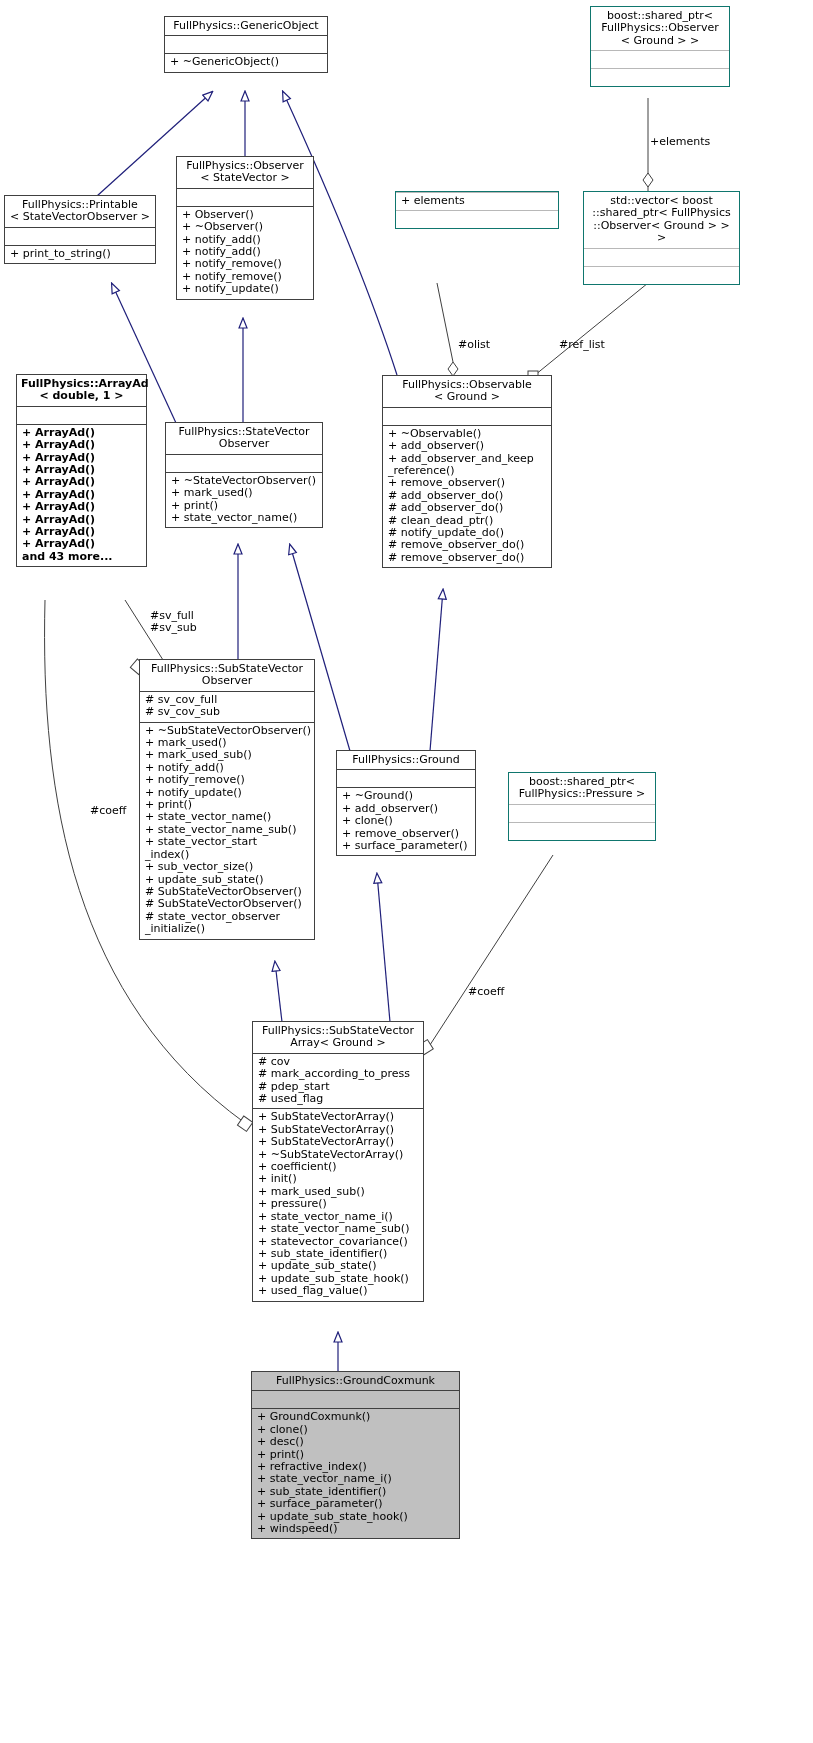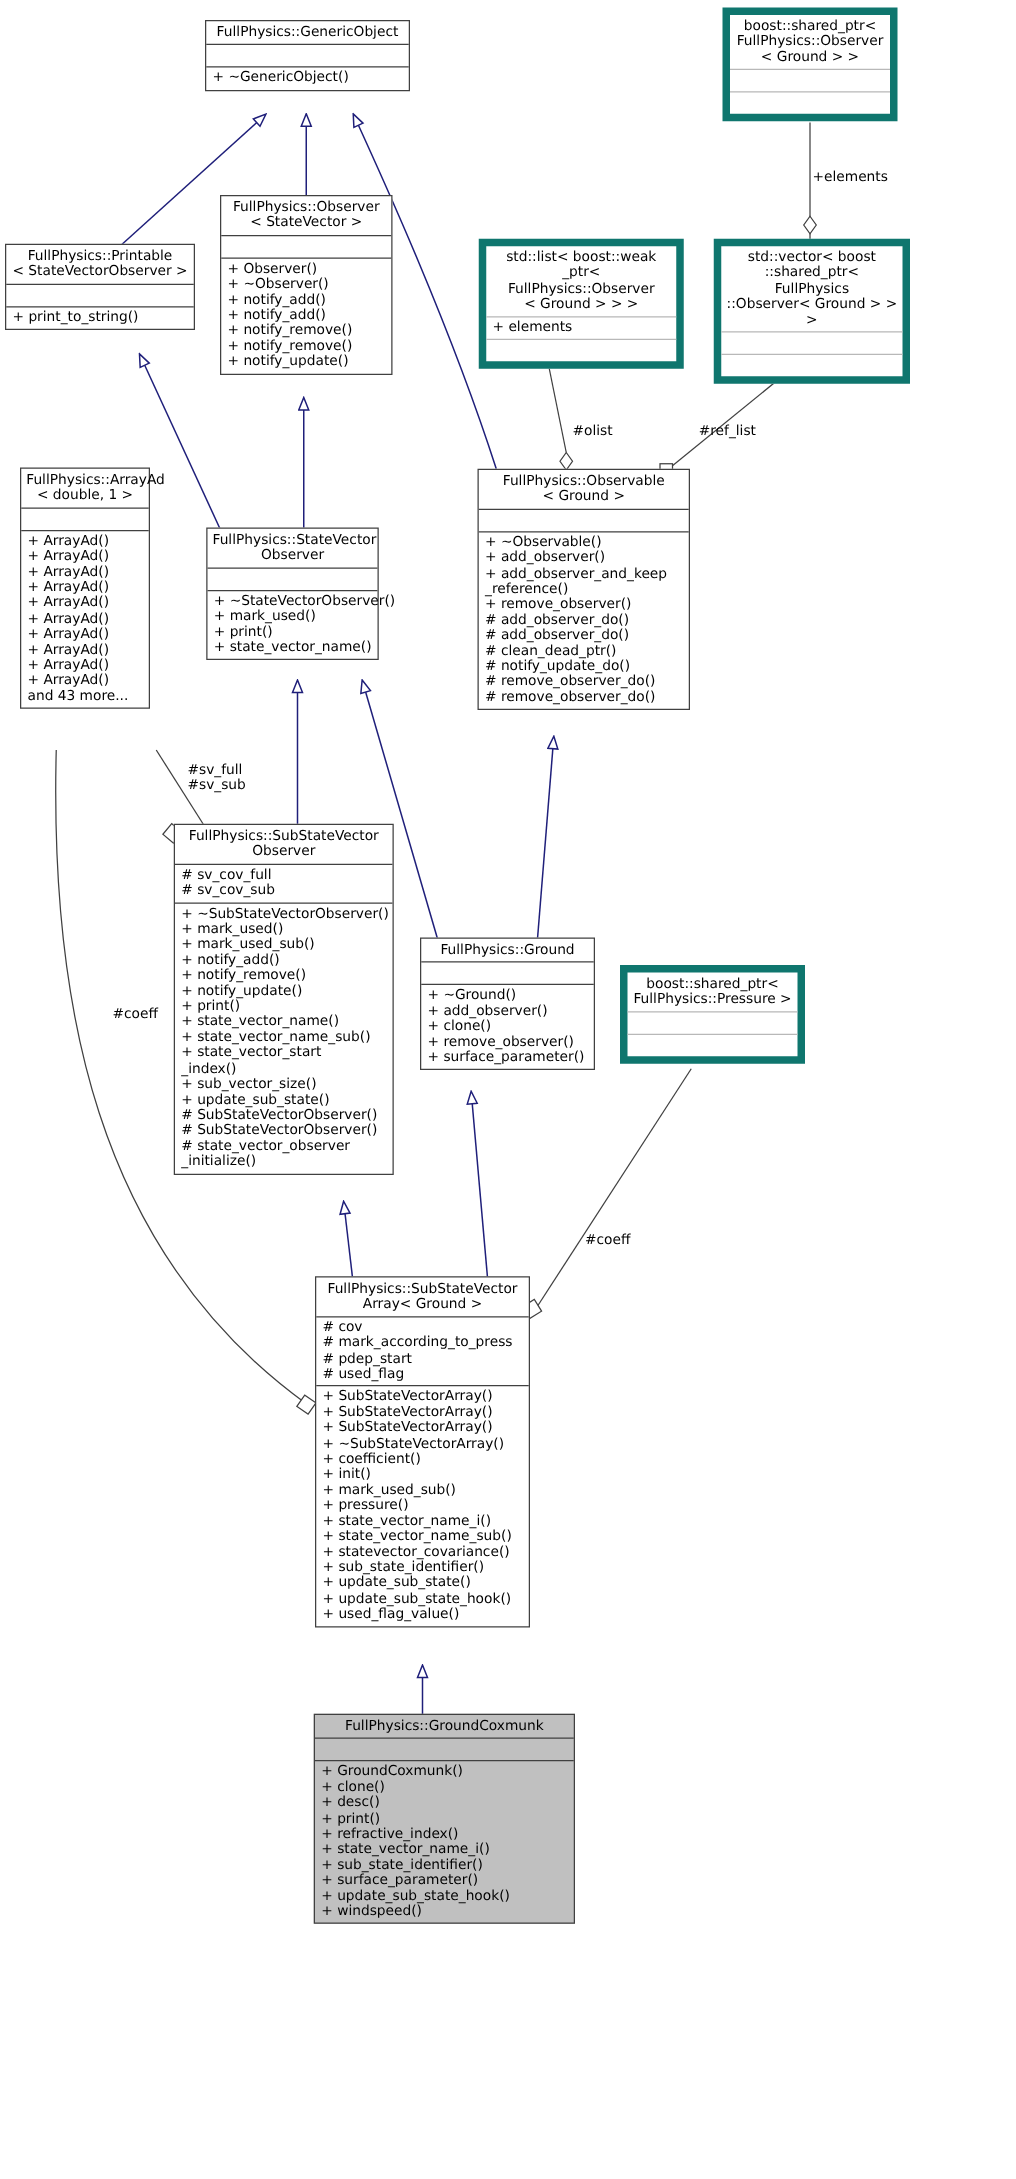--- a/index.html
+++ b/index.html
@@ -33,21 +33,22 @@
     position: absolute;
     box-sizing: border-box;
     background: #ffffff;
     border: 1px solid #404040;
     font-size: 11px;
     line-height: 12.4px;
     color: #000000;
     z-index: 5;
   }
   .node.thin {
-    border: 6px solid #0f766e;
+    border: 1px solid #0f766e;
+    margin-left: 12px;
   }
   .node.shaded {
     background: #c0c0c0;
   }
   .node .title {
     text-align: center;
     padding: 3px 4px 3px 4px;
     white-space: pre-line;
   }
   .node .sep {
@@ -180,23 +181,20 @@
       <div class="row">+ ~Observer()</div>
       <div class="row">+ notify_add()</div>
       <div class="row">+ notify_add()</div>
       <div class="row">+ notify_remove()</div>
       <div class="row">+ notify_remove()</div>
       <div class="row">+ notify_update()</div>
     </div>
   </div>
 
   <div class="node thin" style="left:383px; top:191px; width:164px;">
-    <div class="title">std::list&lt; boost::weak
-_ptr&lt; FullPhysics::Observer
-&lt; Ground &gt; &gt; &gt;</div>
     <div class="sep"></div>
     <div class="attrs">
       <div class="row">+ elements</div>
     </div>
     <div class="sep"></div>
     <div class="ops empty"></div>
   </div>
 
   <div class="node thin" style="left:571px; top:191px; width:157px;">
     <div class="title">std::vector&lt; boost
@@ -204,42 +202,42 @@
 ::Observer&lt; Ground &gt; &gt; &gt;</div>
     <div class="sep"></div>
     <div class="attrs empty"></div>
     <div class="sep"></div>
     <div class="ops empty"></div>
   </div>
 
   <div class="edge-label" style="left:458px; top:339px;">#olist</div>
   <div class="edge-label" style="left:559px; top:339px;">#ref_list</div>
 
-  <div class="node" style="left:16px; top:374px; width:104px;">
+  <div class="node" style="left:16px; top:374px; width:131px;font-weight:bold;">
     <div class="title">FullPhysics::ArrayAd
 &lt; double, 1 &gt;</div>
     <div class="sep"></div>
     <div class="attrs empty"></div>
     <div class="sep"></div>
     <div class="ops">
       <div class="row">+ ArrayAd()</div>
       <div class="row">+ ArrayAd()</div>
       <div class="row">+ ArrayAd()</div>
       <div class="row">+ ArrayAd()</div>
       <div class="row">+ ArrayAd()</div>
       <div class="row">+ ArrayAd()</div>
       <div class="row">+ ArrayAd()</div>
       <div class="row">+ ArrayAd()</div>
       <div class="row">+ ArrayAd()</div>
       <div class="row">+ ArrayAd()</div>
       <div class="row">and 43 more...</div>
     </div>
   </div>
 
-  <div class="node" style="left:165px; top:422px; width:138px;">
+  <div class="node" style="left:165px; top:422px; width:158px;">
     <div class="title">FullPhysics::StateVector
 Observer</div>
     <div class="sep"></div>
     <div class="attrs empty"></div>
     <div class="sep"></div>
     <div class="ops">
       <div class="row">+ ~StateVectorObserver()</div>
       <div class="row">+ mark_used()</div>
       <div class="row">+ print()</div>
       <div class="row">+ state_vector_name()</div>

